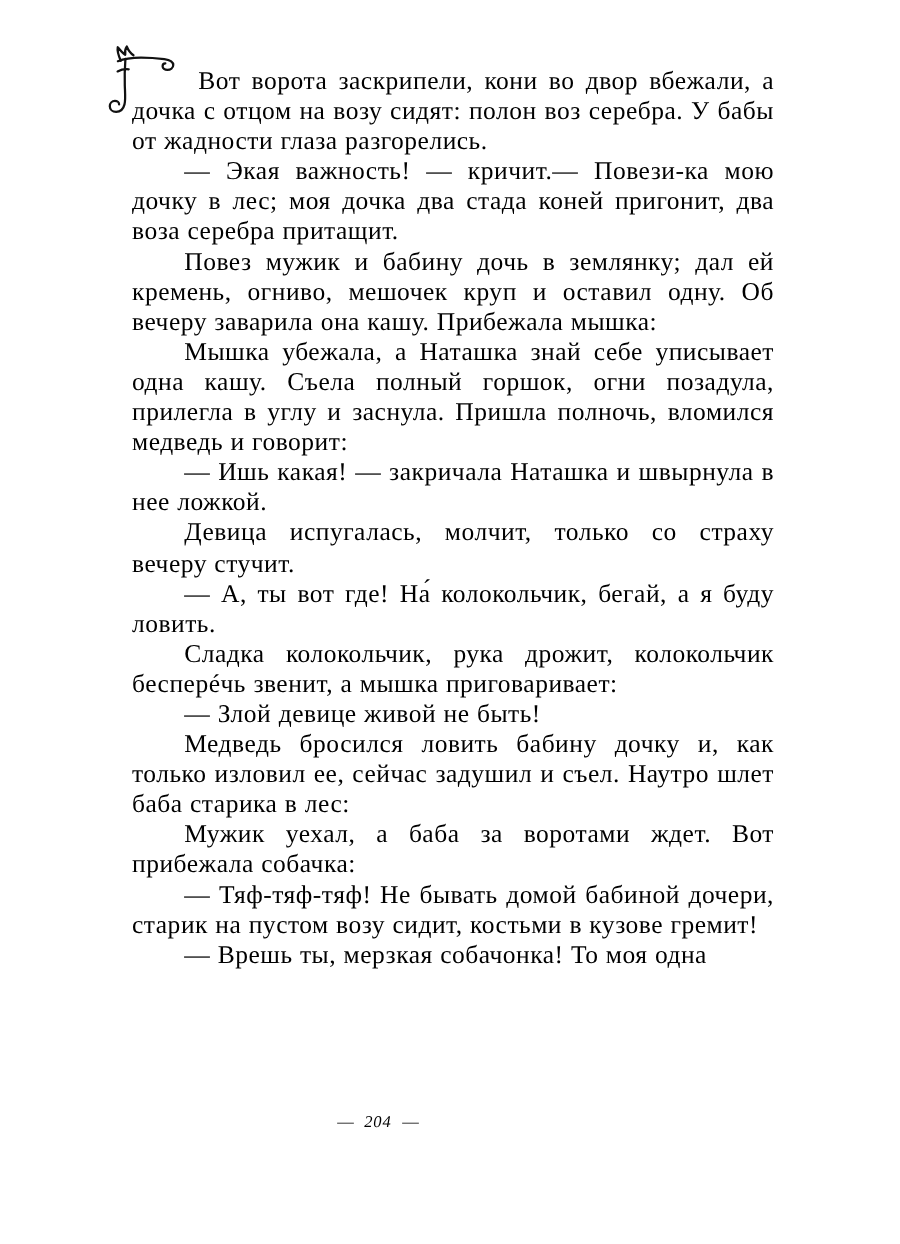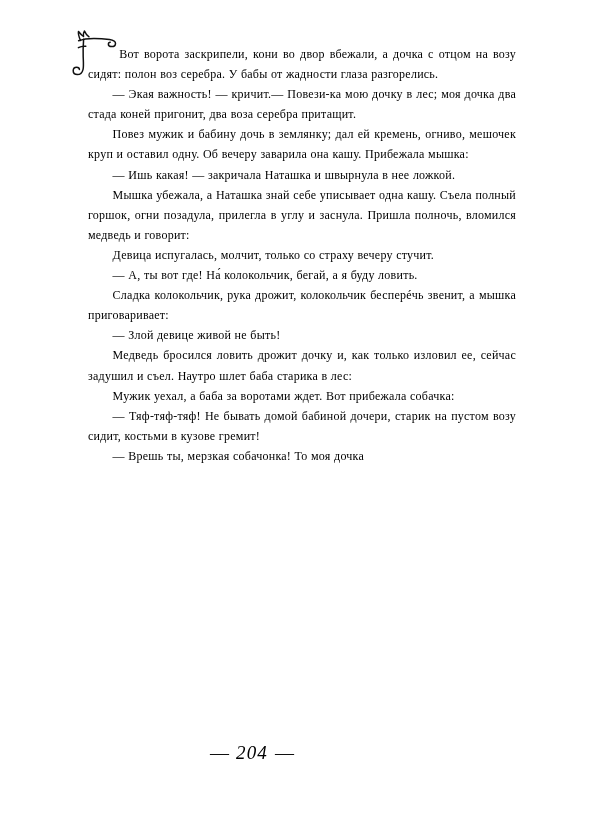--- a/index.html
+++ b/index.html
@@ -39,21 +39,21 @@
     width: 50px;
     height: 52px;
     pointer-events: none;
   }
 
   p.para {
     margin: 0;
     text-align: justify;
     text-align-last: left;
     text-indent: 2.05em;
-    font-size: 12px;
+    font-size: 17px;
     line-height: 20.1px;
     letter-spacing: 0.02em;
     word-spacing: 0.02em;
     hyphens: manual;
     font-family: Liberation Serif, serif;
     -webkit-hyphens: manual;
   }
 
   
   p.para.first {
@@ -64,21 +64,21 @@
   p.para.dialogue {
     text-indent: 2.05em;
   }
 
   .footer {
     position: absolute;
     left: 0;
     top: 742px;
     width: 504px;
     text-align: center;
-    font-size: 19px;
+    font-size: 11px;
     font-style: italic;
     letter-spacing: 0.06em;
     color: #000000;
   }
   .footer .rule {
     font-style: normal;
     letter-spacing: 0;
   }
   .footer .pageno {
     display: inline-block;
@@ -99,29 +99,29 @@
         <path d="M13.6 12.2 C13.2 18 13.0 24 13.2 30 C13.4 35.5 13.8 39.5 13.0 42.6 C12.2 45.8 10.0 47.6 7.4 47.6 C5.0 47.6 3.2 46.0 3.2 43.8 C3.2 41.8 4.7 40.3 6.6 40.3 C8.2 40.3 9.4 41.3 9.4 42.6"></path>
         <path d="M8.4 20.6 C10.6 19.4 12.6 19.0 15.8 19.2"></path>
       </g>
     </svg>
   </div>
 
   <div class="text-block">
     <p class="para first">Вот ворота заскрипели, кони во двор вбежали, а дочка с отцом на возу сидят: полон воз серебра. У бабы от жадности глаза разгорелись.</p>
     <p class="para dialogue">— Экая важность! — кричит.— Повези-ка мою дочку в лес; моя дочка два стада коней пригонит, два воза серебра притащит.</p>
     <p class="para">Повез мужик и бабину дочь в землянку; дал ей кремень, огниво, мешочек круп и оставил одну. Об вечеру заварила она кашу. Прибежала мышка:</p>
+    <p class="para">Мышка убежала, а Наташка знай себе уписывает одна кашу. Съела полный горшок, огни позадула, прилегла в углу и заснула. Пришла полночь, вломился медведь и говорит:</p>
     <p class="para dialogue">— Ишь какая! — закричала Наташка и швырнула в нее ложкой.</p>
-    <p class="para">Мышка убежала, а Наташка знай себе уписывает одна кашу. Съела полный горшок, огни позадула, прилегла в углу и заснула. Пришла полночь, вломился медведь и говорит:</p>
     <p class="para">Девица испугалась, молчит, только со страху вечеру стучит.</p>
     <p class="para dialogue">— А, ты вот где! На́ колокольчик, бегай, а я буду ловить.</p>
     <p class="para">Сладка колокольчик, рука дрожит, колокольчик бесперéчь звенит, а мышка приговаривает:</p>
     <p class="para dialogue">— Злой девице живой не быть!</p>
-    <p class="para">Медведь бросился ловить дрожит дочку и, как только изловил ее, сейчас задушил и съел. Наутро шлет баба старика в лес:</p>
+    <p class="para">Медведь бросился ловить бабину дочку и, как только изловил ее, сейчас задушил и съел. Наутро шлет баба старика в лес:</p>
     <p class="para">Мужик уехал, а баба за воротами ждет. Вот прибежала собачка:</p>
     <p class="para dialogue">— Тяф-тяф-тяф! Не бывать домой бабиной дочери, старик на пустом возу сидит, костьми в кузове гремит!</p>
-    <p class="para dialogue">— Врешь ты, мерзкая собачонка! То моя дочка</p>
+    <p class="para dialogue">— Врешь ты, мерзкая собачонка! То моя одна</p>
   </div>
 
   <div class="footer">
     <span class="rule">—</span><span class="pageno">204</span><span class="rule">—</span>
   </div>
 
 </div>
 
 </body></html>

